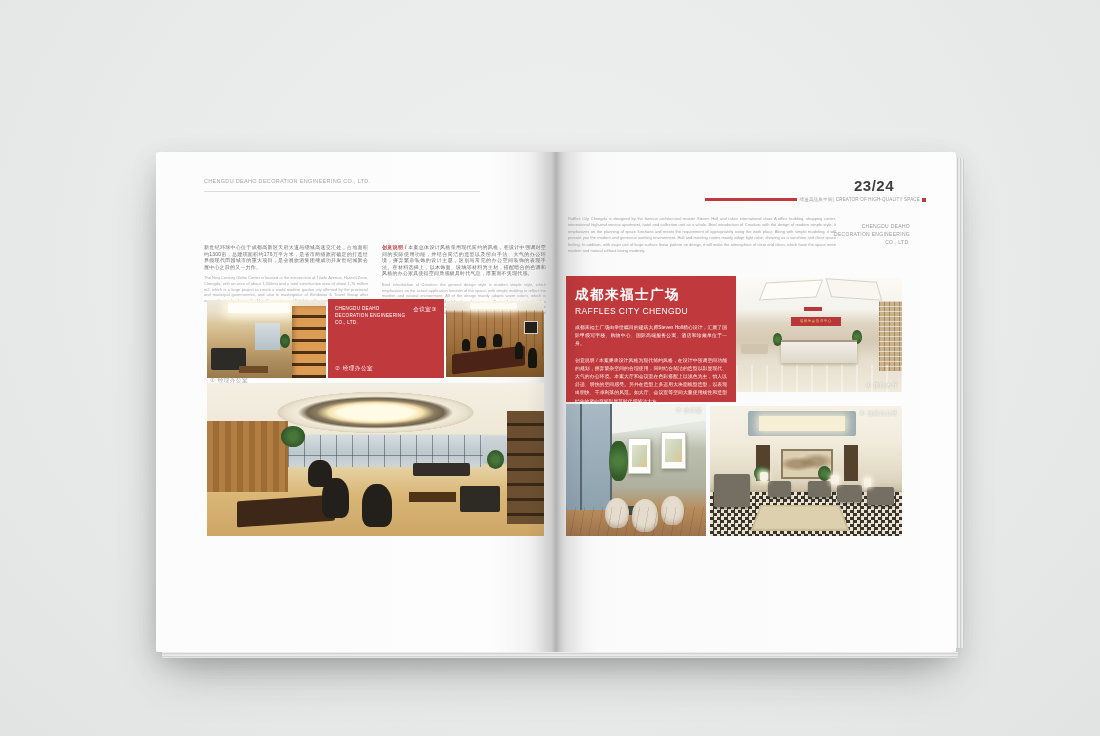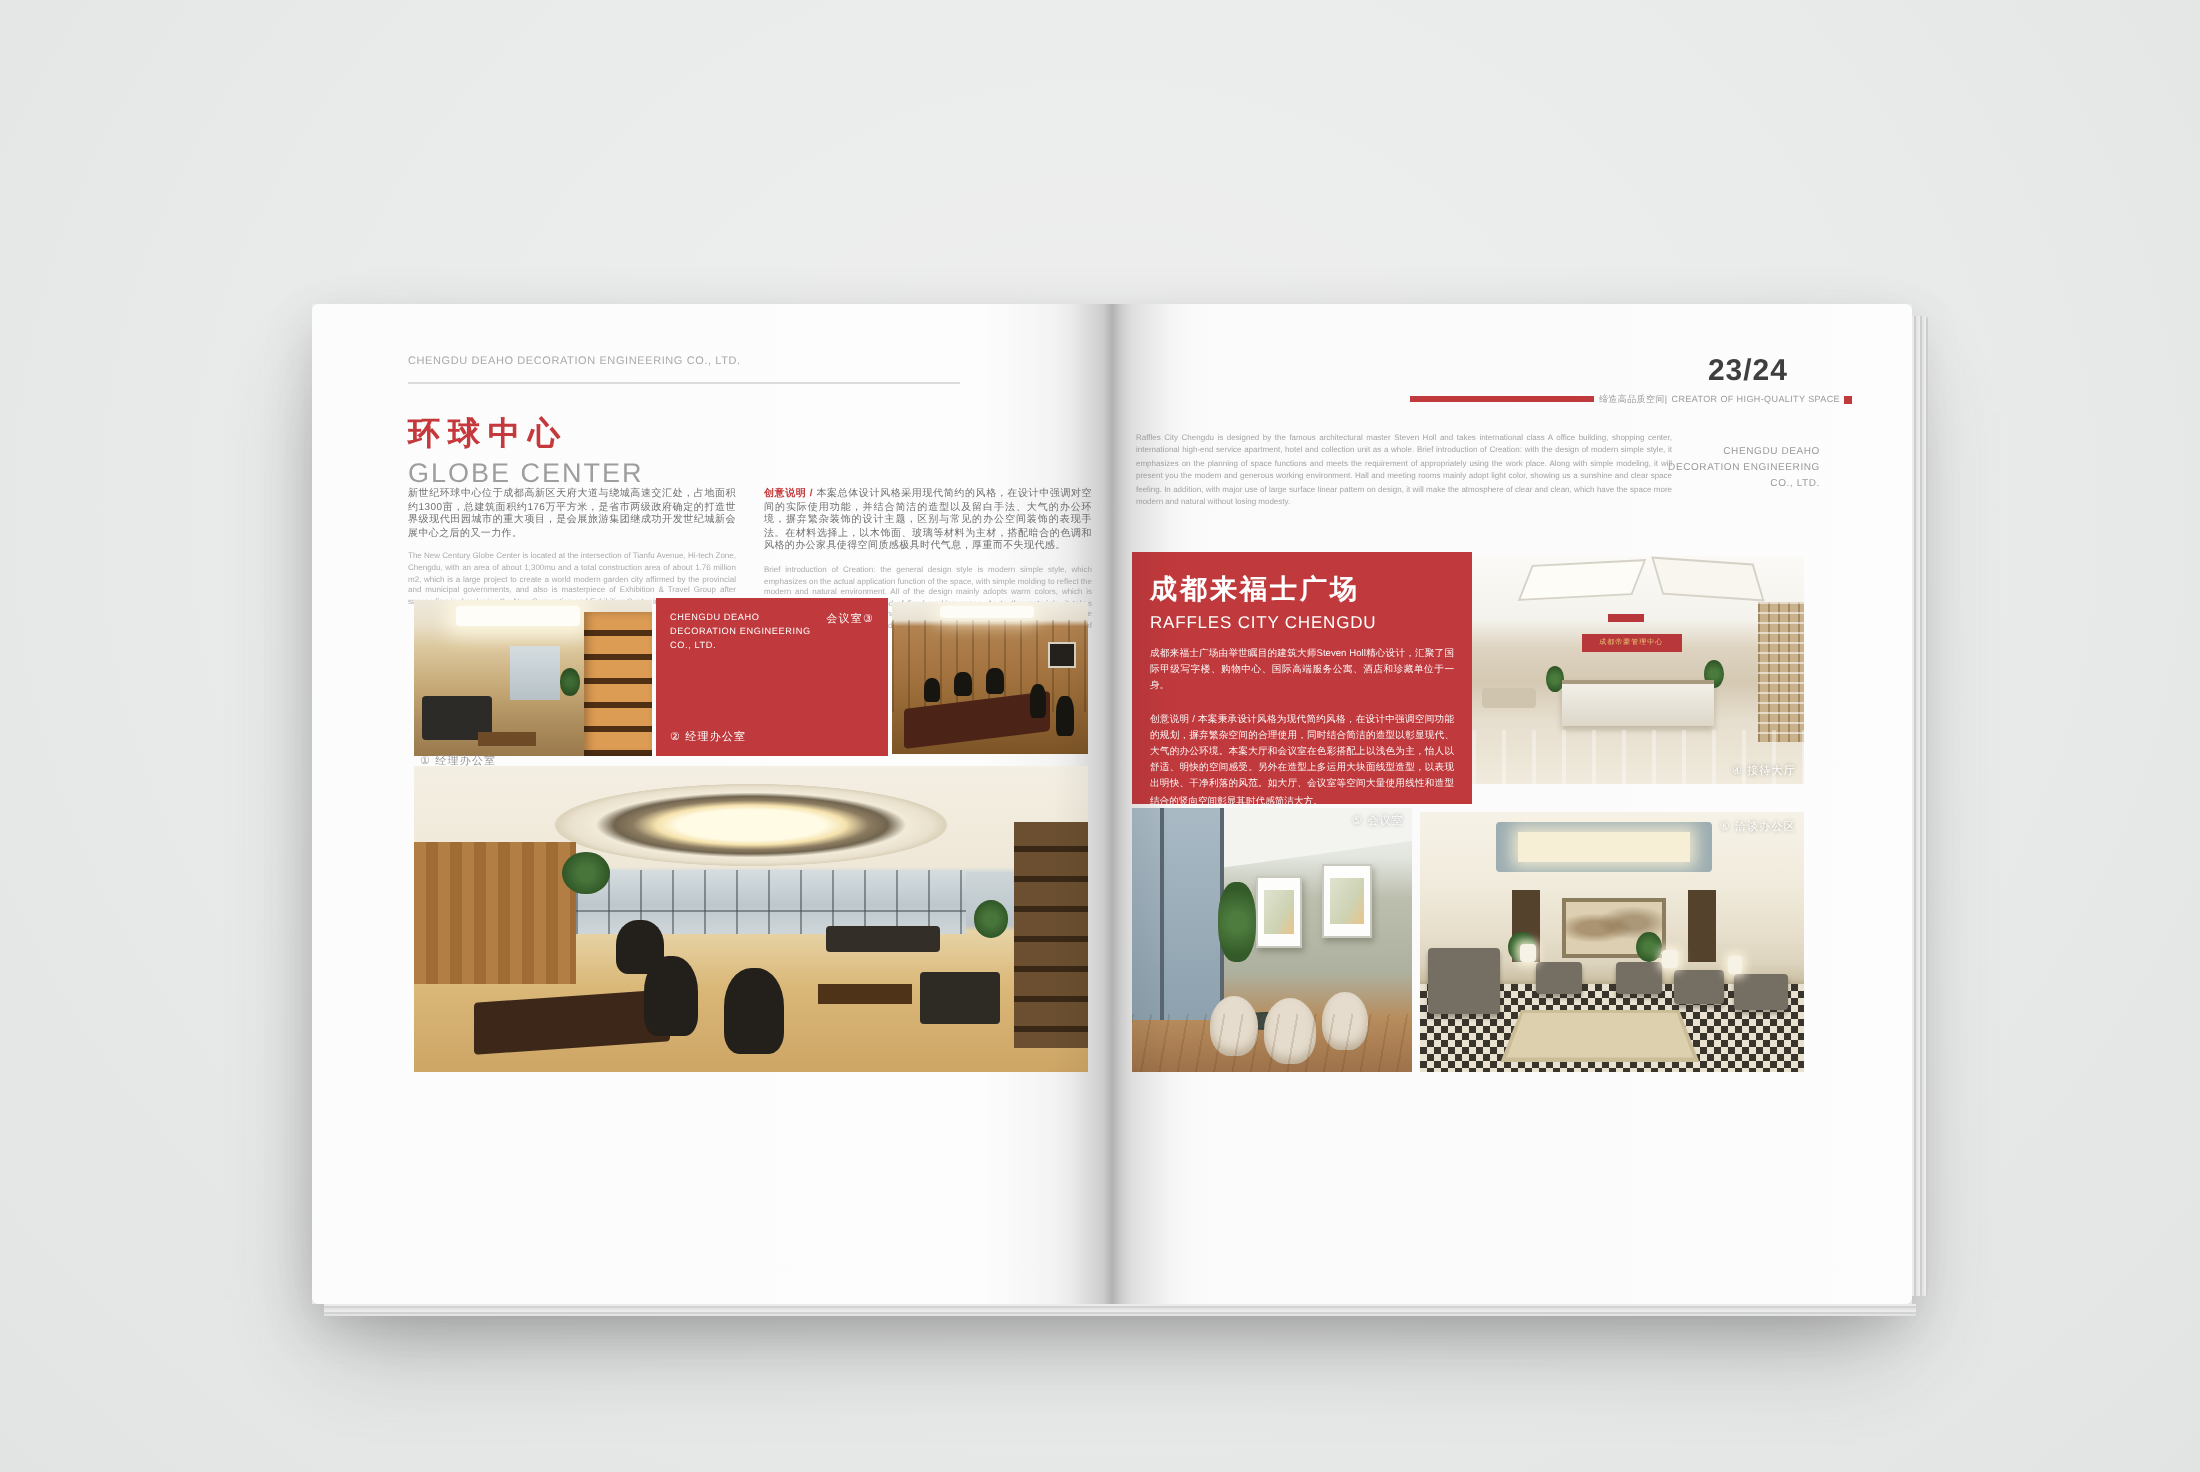--- a/index.html
+++ b/index.html
@@ -140,24 +140,20 @@
 
   <div class="book">
 
     <div class="page page-left">
 
       <div class="lp-header">
         <div class="lp-company-en">CHENGDU DEAHO DECORATION ENGINEERING CO., LTD.</div>
         <div class="lp-rule"></div>
       </div>
 
-      <div class="lp-title">
-        <div class="lp-title-cn" style="color:#c5393c">环球中心</div>
-        <div class="lp-title-en">GLOBE CENTER</div>
-      </div>
 
       <div class="lp-cols">
         <div class="lp-col">
           <div class="cn-text jst">新世纪环球中心位于成都高新区天府大道与绕城高速交汇处，占地面积约1300亩，总建筑面积约176万平方米，是省市两级政府确定的打造世界级现代田园城市的重大项目，是会展旅游集团继成功开发世纪城新会展中心之后的又一力作。</div>
           <div class="en-text jst">The New Century Globe Center is located at the intersection of Tianfu Avenue, Hi-tech Zone, Chengdu, with an area of about 1,300mu and a total construction area of about 1.76 million m2, which is a large project to create a world modern garden city affirmed by the provincial and municipal governments, and also is masterpiece of Exhibition &amp; Travel Group after succeeding in developing the New Convention and Exhibition Center in the Century City.</div>
         </div>
         <div class="lp-col">
           <div class="cn-text jst"><span class="creative-label" style="color:#c5393c">创意说明 / </span><span>本案总体设计风格采用现代简约的风格，在设计中强调对空间的实际使用功能，并结合简洁的造型以及留白手法、大气的办公环境，摒弃繁杂装饰的设计主题，区别与常见的办公空间装饰的表现手法。在材料选择上，以木饰面、玻璃等材料为主材，搭配暗合的色调和风格的办公家具使得空间质感极具时代气息，厚重而不失现代感。</span></div>
           <div class="en-text jst">Brief introduction of Creation: the general design style is modern simple style, which emphasizes on the actual application function of the space, with simple molding to reflect the modern and natural environment. All of the design mainly adopts warm colors, which is different from the common method of fixed working space. As to the materials, it takes wooden surface and glass as the main materials; with compatible colors and style, the office facilities have the space more modern and fashionable, noble without losing the sense of fashion.</div>
         </div>

